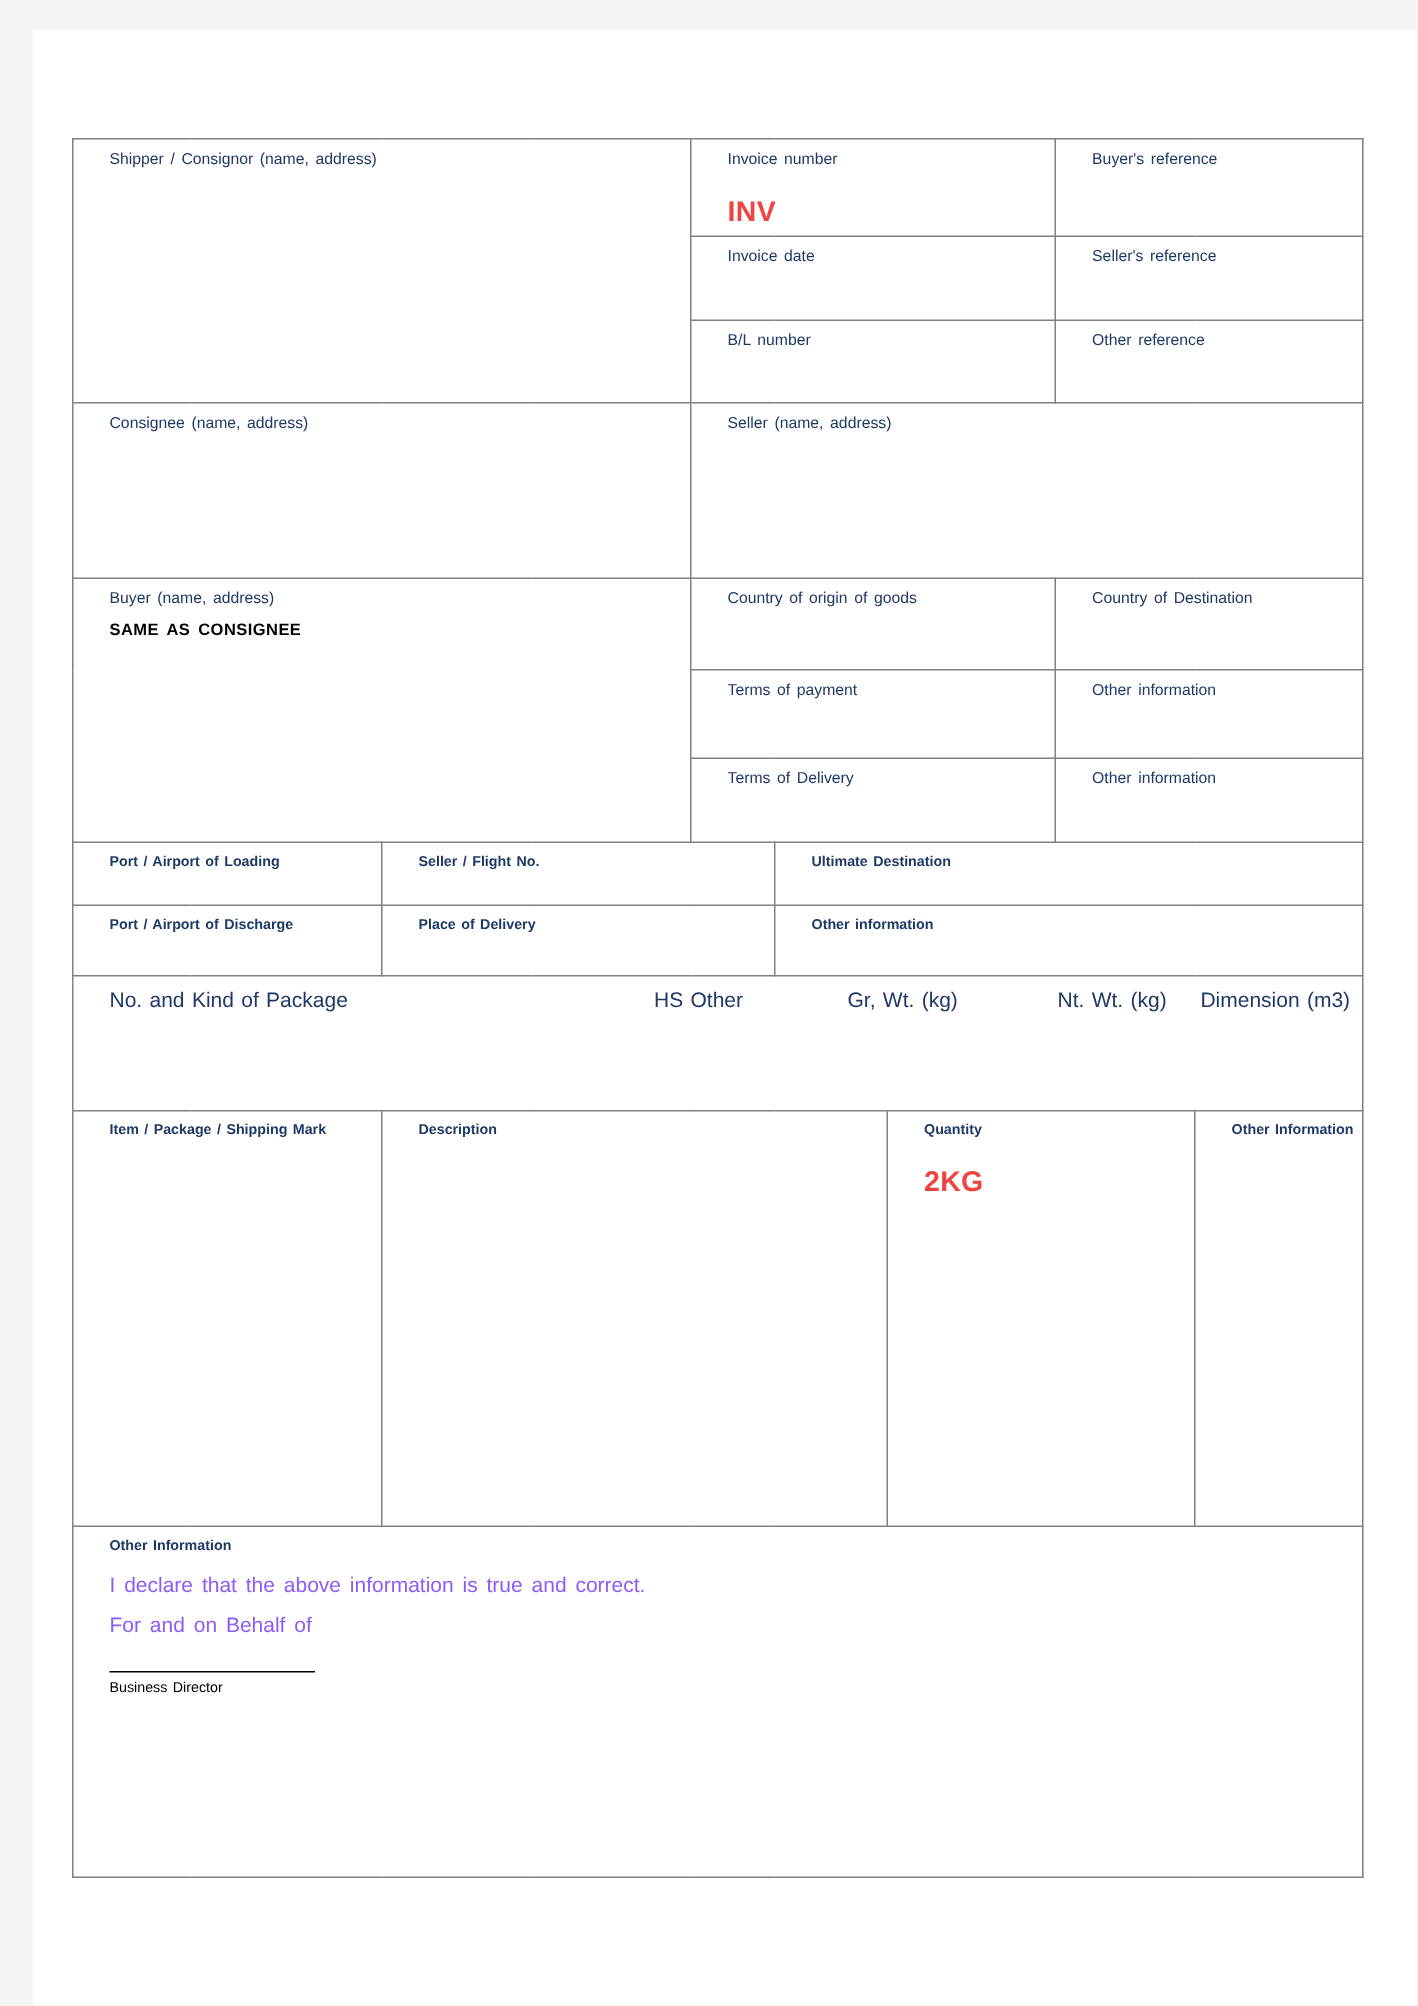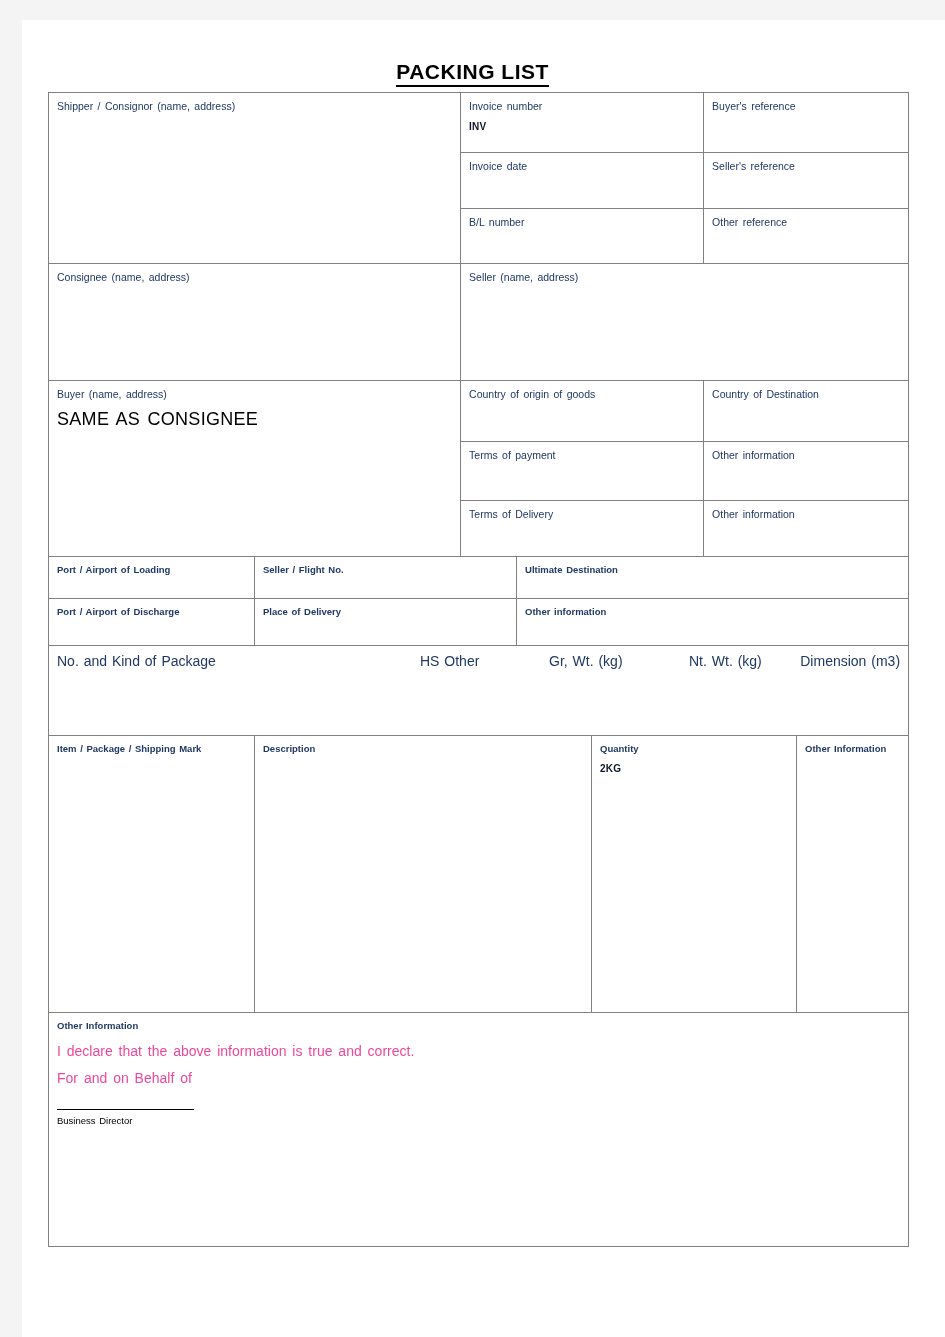--- a/index.html
+++ b/index.html
@@ -36,67 +36,67 @@
   #tbl {
     position: absolute;
     left: 26px; top: 72px;
     width: 860px;
     border-collapse: collapse;
     table-layout: fixed;
   }
   #tbl td {
     border: 1px solid #808080;
     vertical-align: top;
-    padding: 7px 8px 4px 8px;
+    padding: 7px 8px 4px 24px;
   }
   .lbl {
     color: #1f3864;
     font-size: 10.5px;
     line-height: 1.25;
     word-spacing: 1.5px;
     white-space: nowrap;
   }
   .lbl-sm {
     color: #1f3864;
     font-size: 9.5px;
     line-height: 1.25;
     word-spacing: 1px;
     white-space: nowrap;
     font-weight: bold;
   }
   .val {
-    color: #0f172a;
-    font-weight: bold;
-    font-size: 10px;
-    margin-top: 8px;
+    color: #ef4444;
+    font-weight: bold;
+    font-size: 19px;
+    margin-top: 18px;
     letter-spacing: 0.2px;
   }
   .val-lg {
     color: #000;
-    font-weight: normal;
-    font-size: 18px;
+    font-weight: bold;
+    font-size: 11px;
     margin-top: 8px;
     word-spacing: 2px;
     letter-spacing: 0.3px;
   }
   .ralign { }
   .pkg-head {
     position: relative;
     height: 14px;
   }
   .pkg-head span {
     position: absolute;
     top: 0;
     color: #1f3864;
     font-size: 14px;
     word-spacing: 1px;
     white-space: nowrap;
   }
   .decl-line {
-    color: #ec4899;
+    color: #8b5cf6;
     font-size: 14px;
     word-spacing: 2px;
     margin-top: 12px;
     line-height: 1.1;
   }
   .sig-rule {
     width: 137px;
     border-bottom: 1px solid #000;
     margin-top: 22px;
   }
@@ -106,23 +106,20 @@
     margin-top: 5px;
     word-spacing: 1px;
   }
 </style>
 </head>
 <body>
 
 <div id="page">
   <div id="sheet">
 
-    <div id="doc-title">
-      <span class="ul">PACKING LIST</span>
-    </div>
 
     <table id="tbl">
       <colgroup>
         <col style="width:78px">
         <col style="width:128px">
         <col style="width:100px">
         <col style="width:106px">
         <col style="width:56px">
         <col style="width:75px">
         <col style="width:112px">

